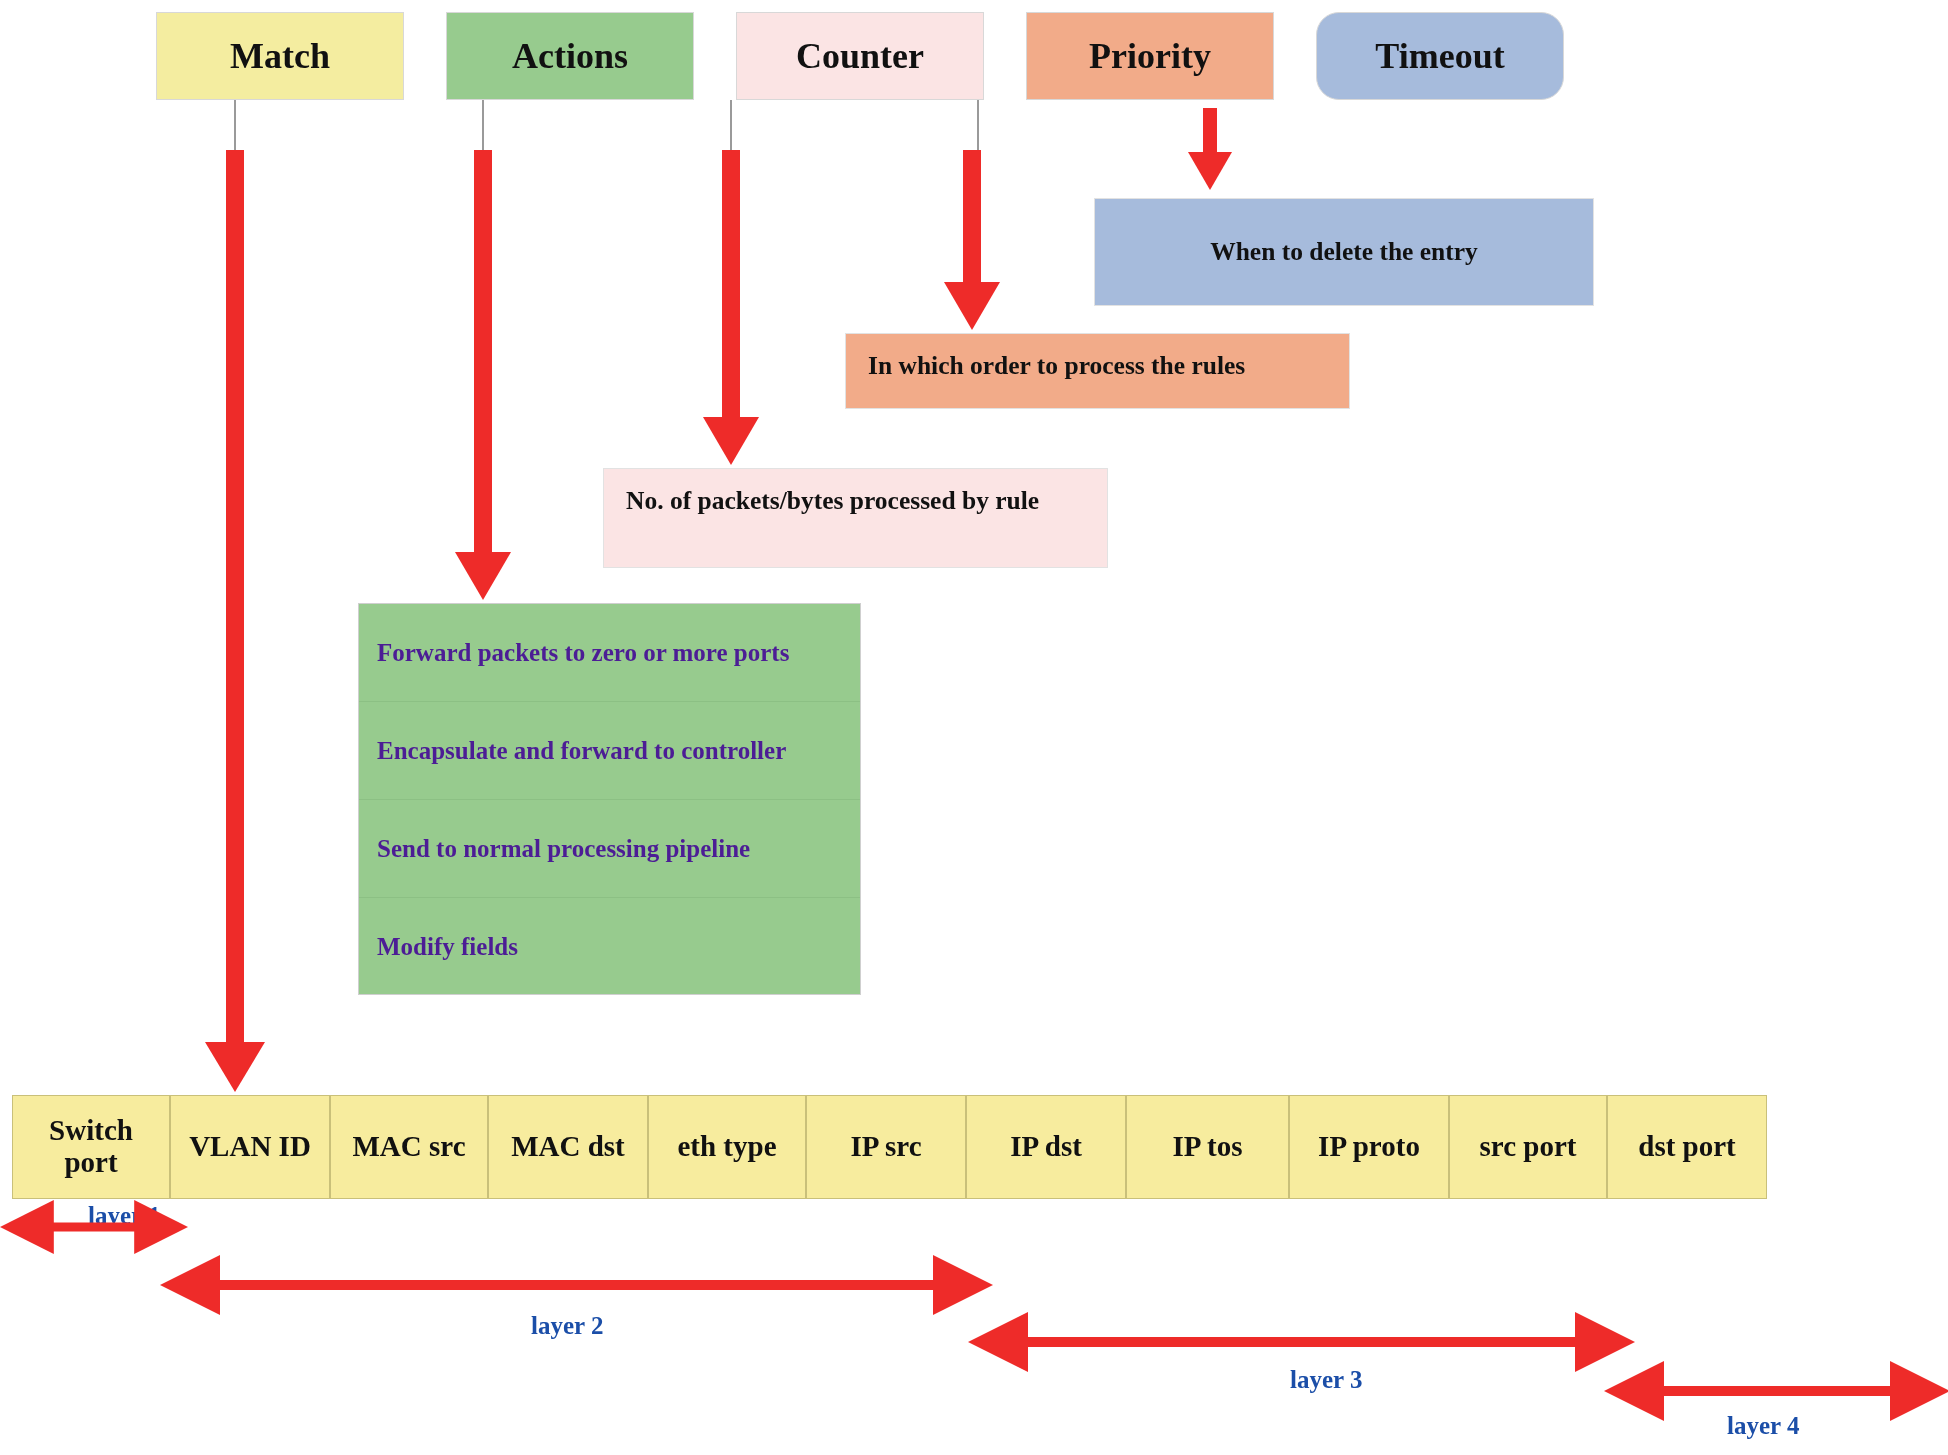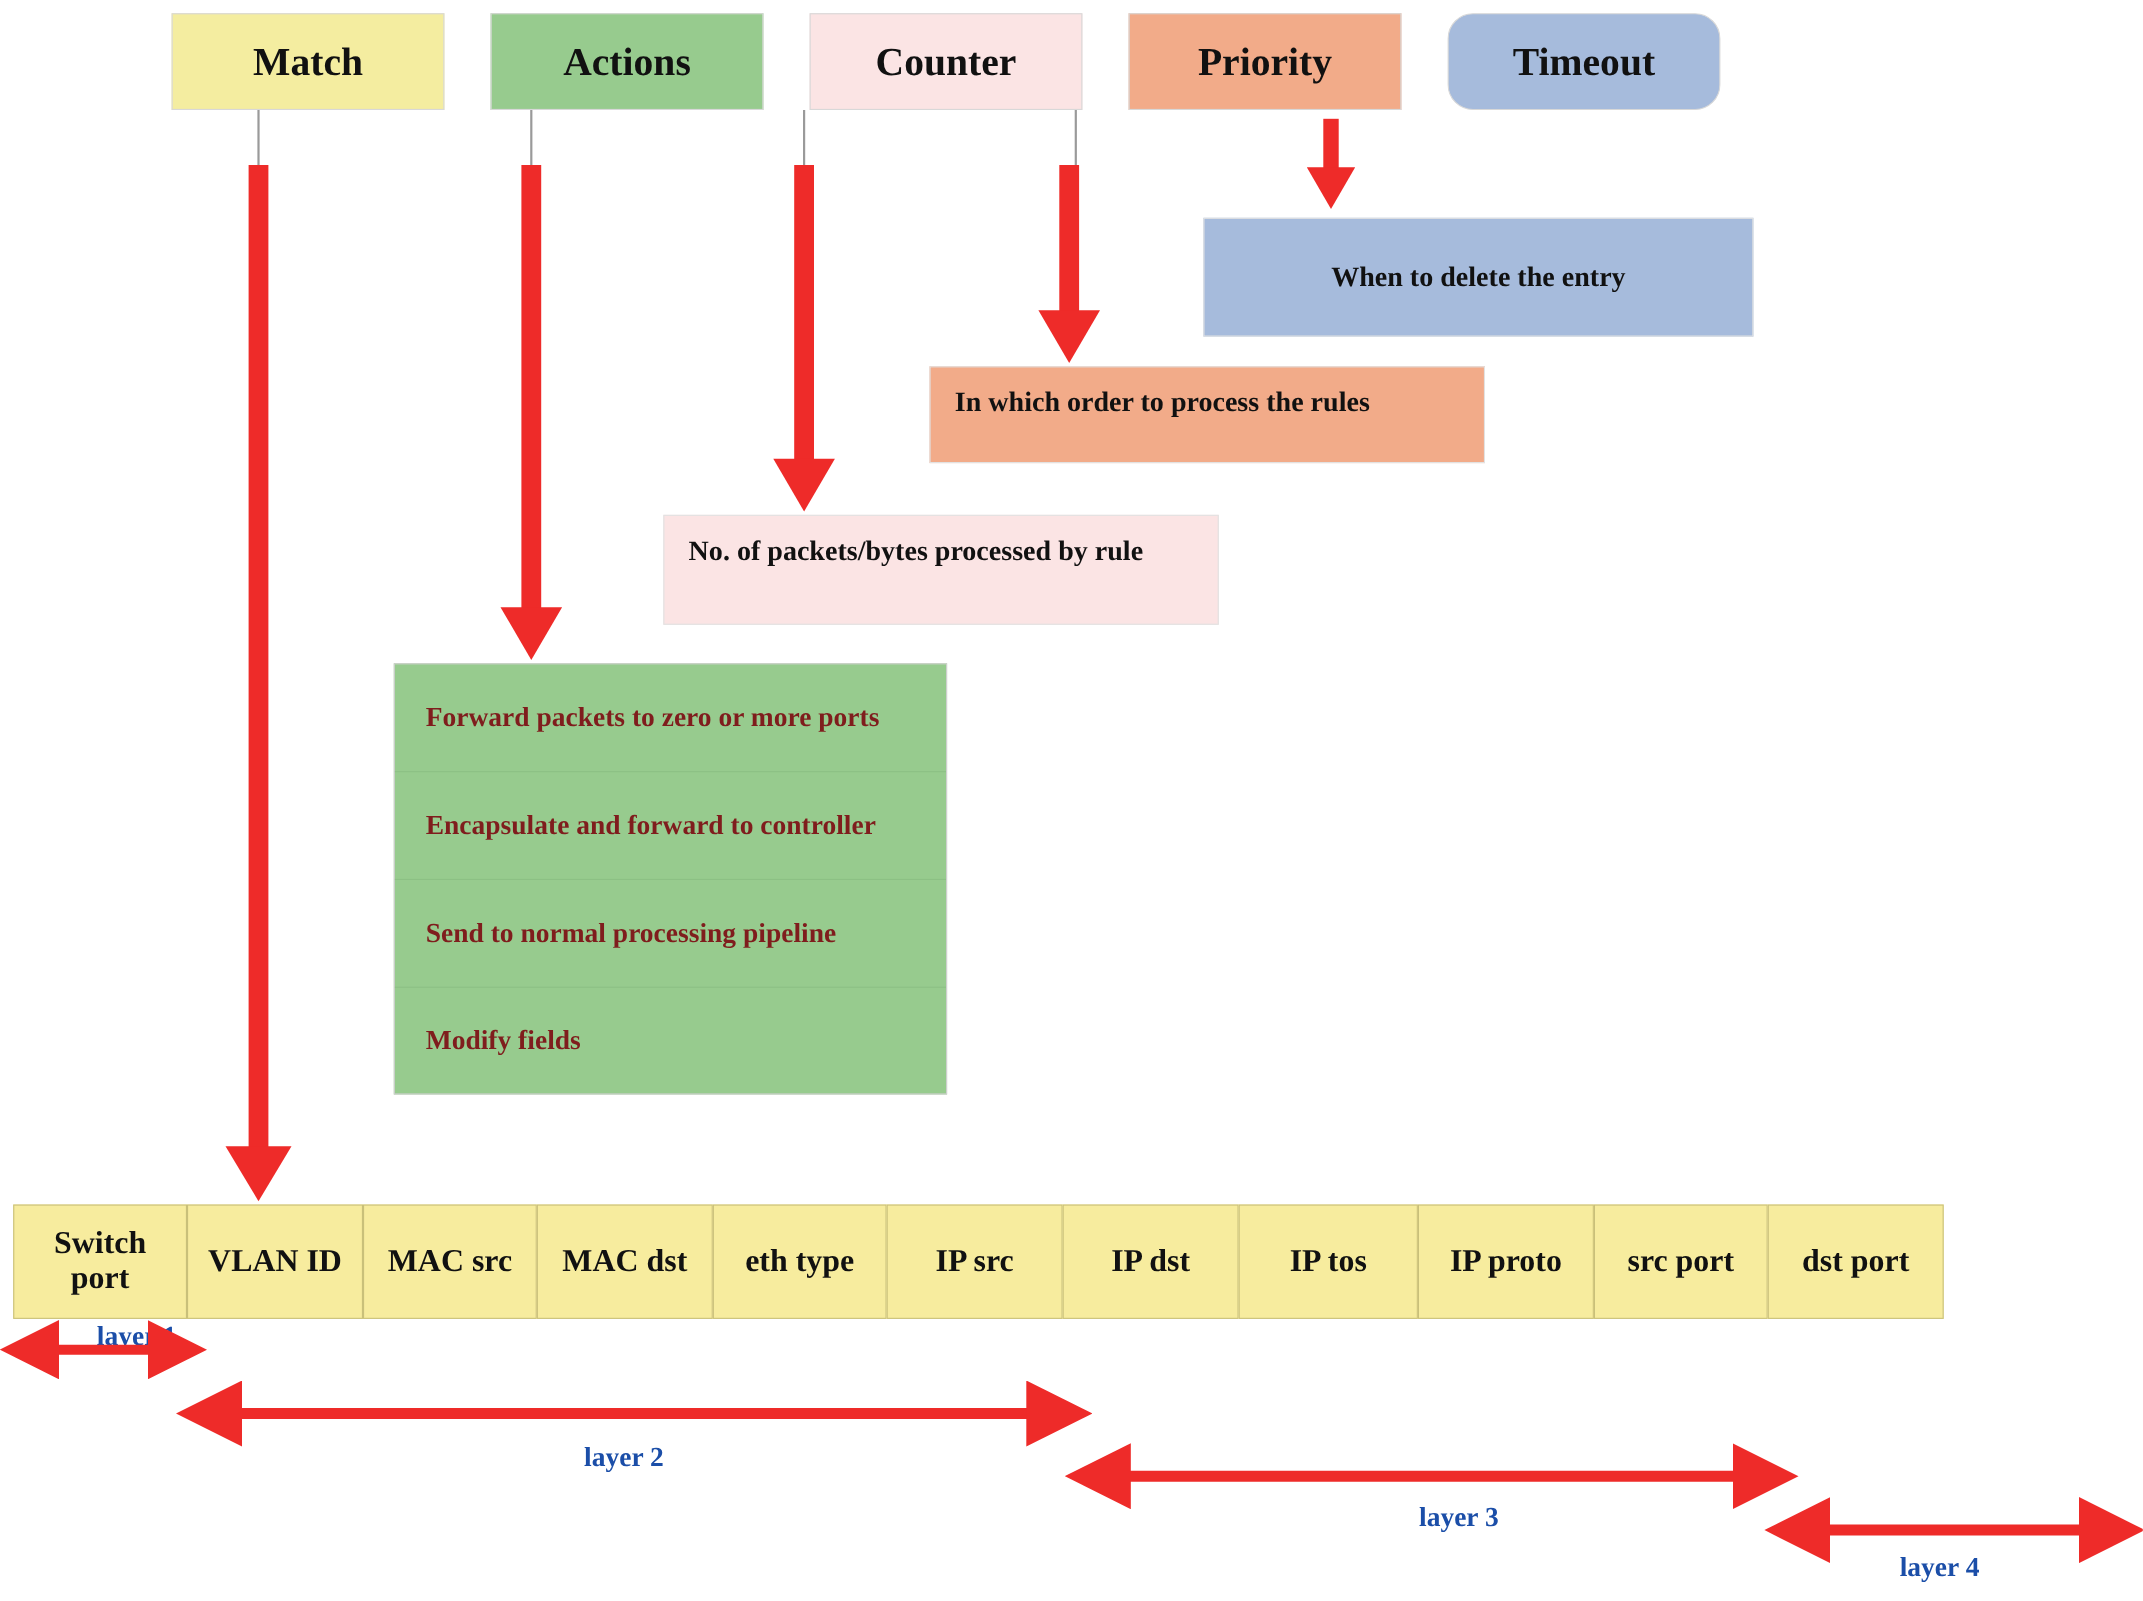--- a/index.html
+++ b/index.html
@@ -32,28 +32,28 @@
   
   .desc {
     position: absolute;
     font-size: 25.5px; font-weight: bold; color: #111111;
     padding: 16px 22px;
     line-height: 1.28;
     border: 1px solid #e2e2e2;
   }
   .desc.timeout  { left: 1094px; top: 198px; width: 500px; height: 108px; background: #a6bbdc;
                    display: flex; align-items: center; justify-content: center; text-align: center; }
-  .desc.priority { left: 845px; top: 333px; width: 505px; height: 88px; background: #f2ab89; }
+  .desc.priority { left: 845px; top: 333px; width: 505px; height: 76px; background: #f2ab89; }
   .desc.counter  { left: 603px; top: 468px; width: 505px; height: 100px; background: #fbe4e4; }
 
   
   .actions-stack { position: absolute; left: 358px; top: 603px; width: 503px; height: 392px;
                    background: #97cb8e; border: 1px solid #cfcfcf; }
   .act-cell { height: 98px; display: flex; align-items: center;
-              padding-left: 28px; font-size: 25px; font-weight: bold; color: #7f1d1d;
+              padding-left: 18px; font-size: 25px; font-weight: bold; color: #4c1d95;
               border-bottom: 1px solid #8cc084; }
   .act-cell:last-child { border-bottom: none; }
 
   
   .fields-row { position: absolute; left: 12px; top: 1095px; height: 104px; display: flex; }
   .field {
     background: #f7ec9e;
     border: 1px solid #c9c07a;
     display: flex; align-items: center; justify-content: center; text-align: center;
     font-size: 29px; font-weight: bold; color: #111111;

